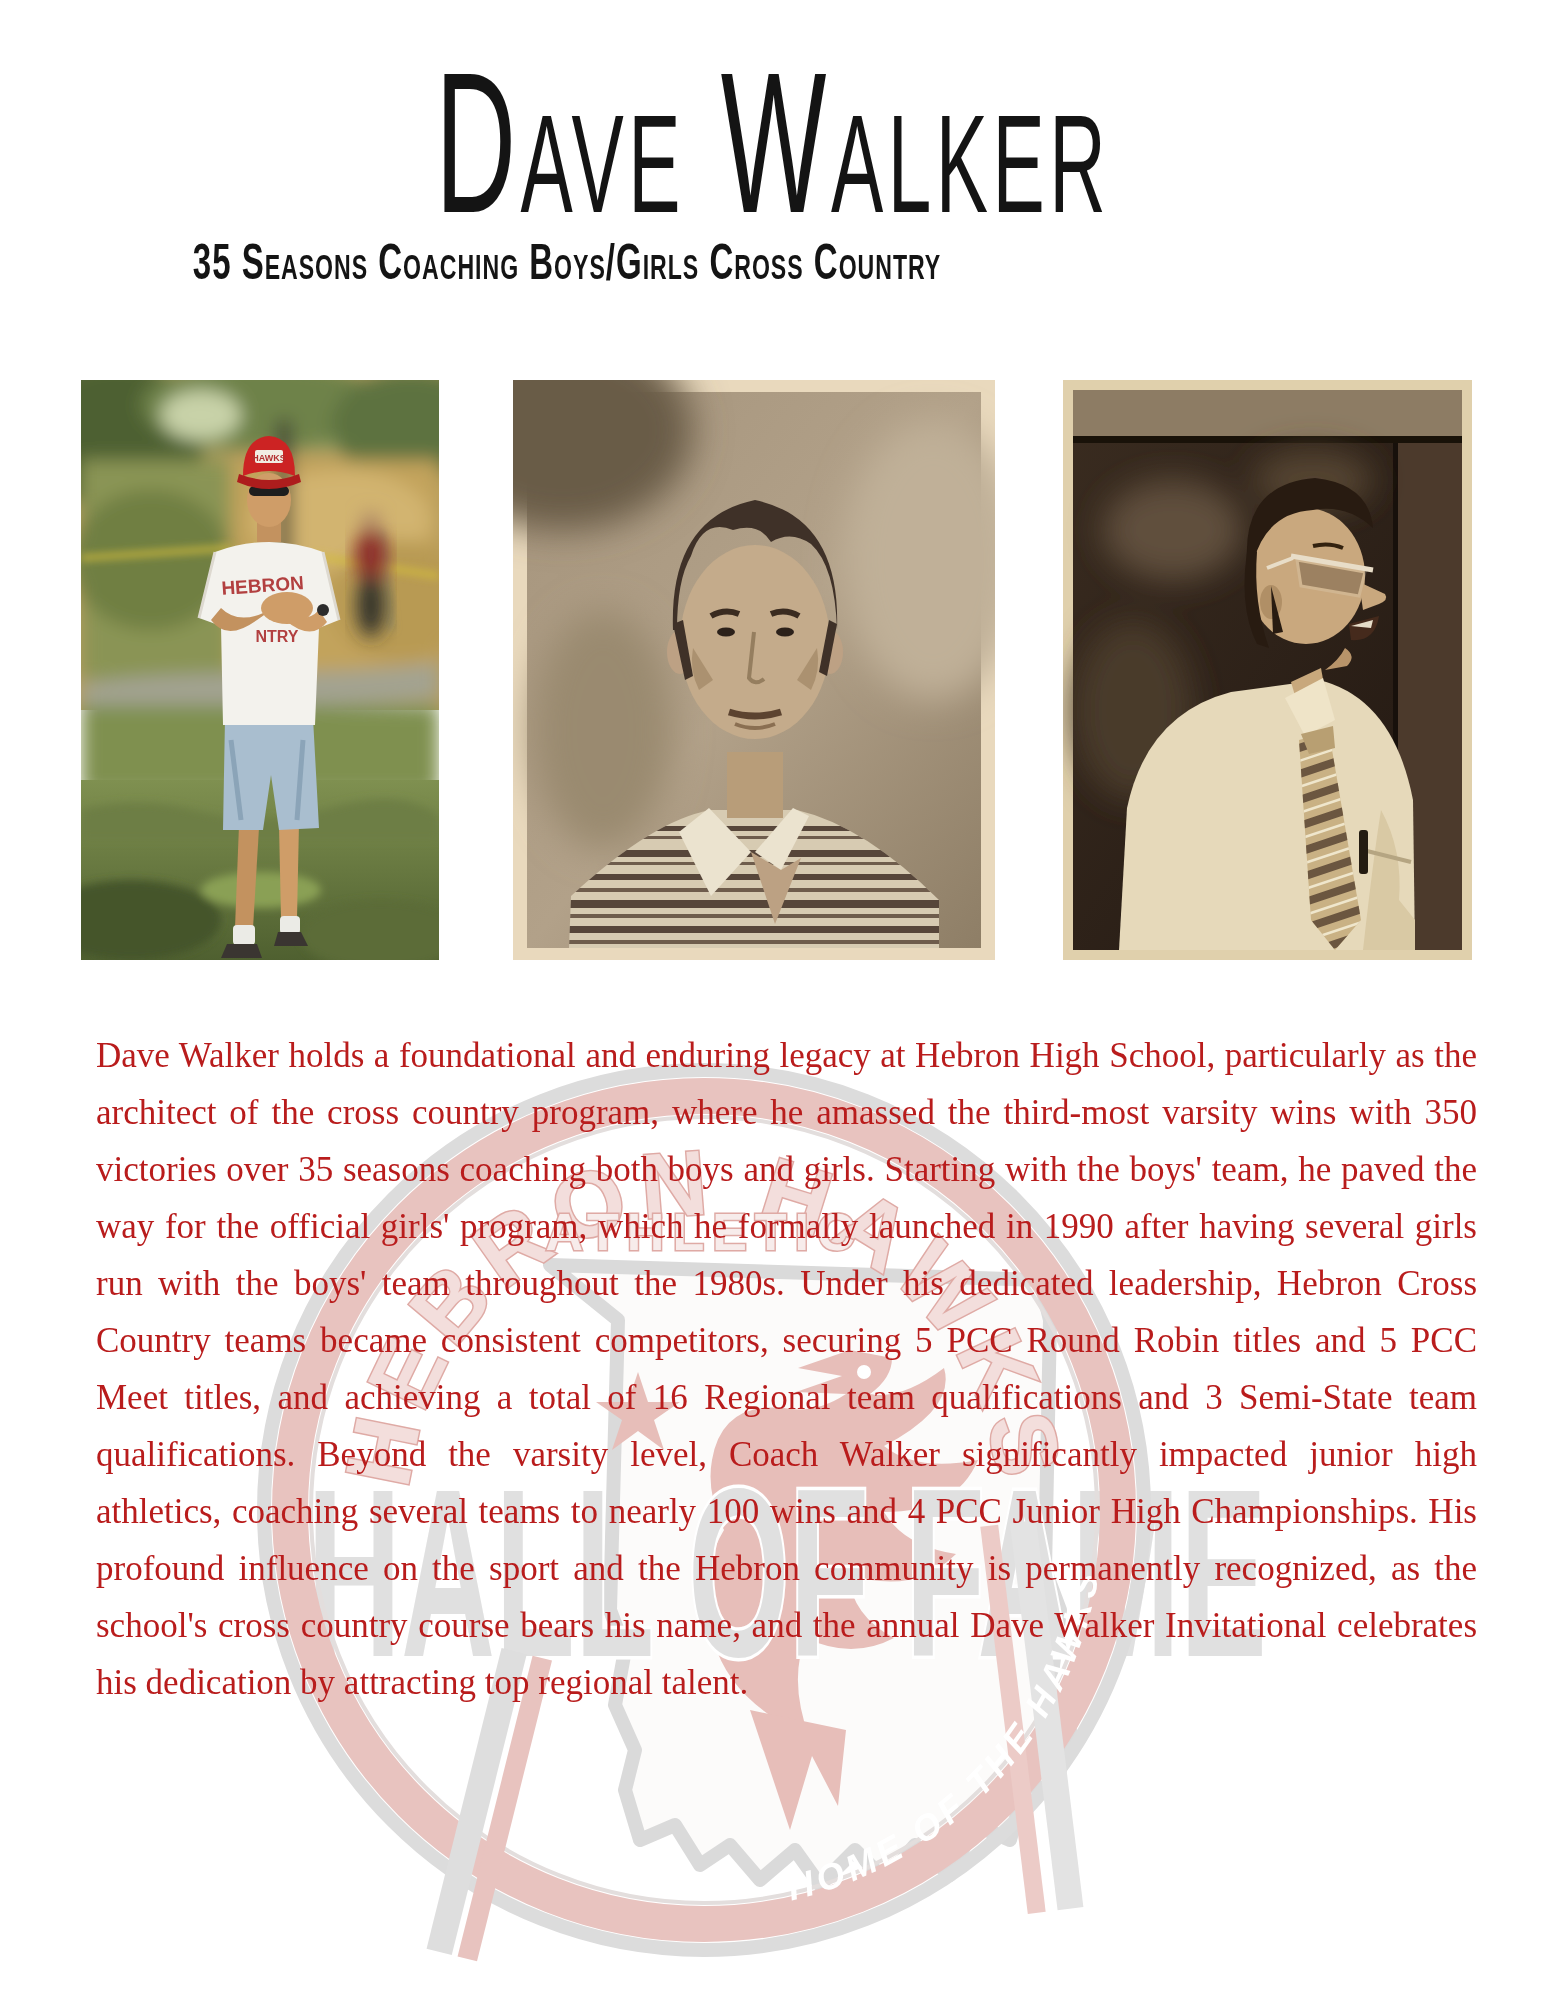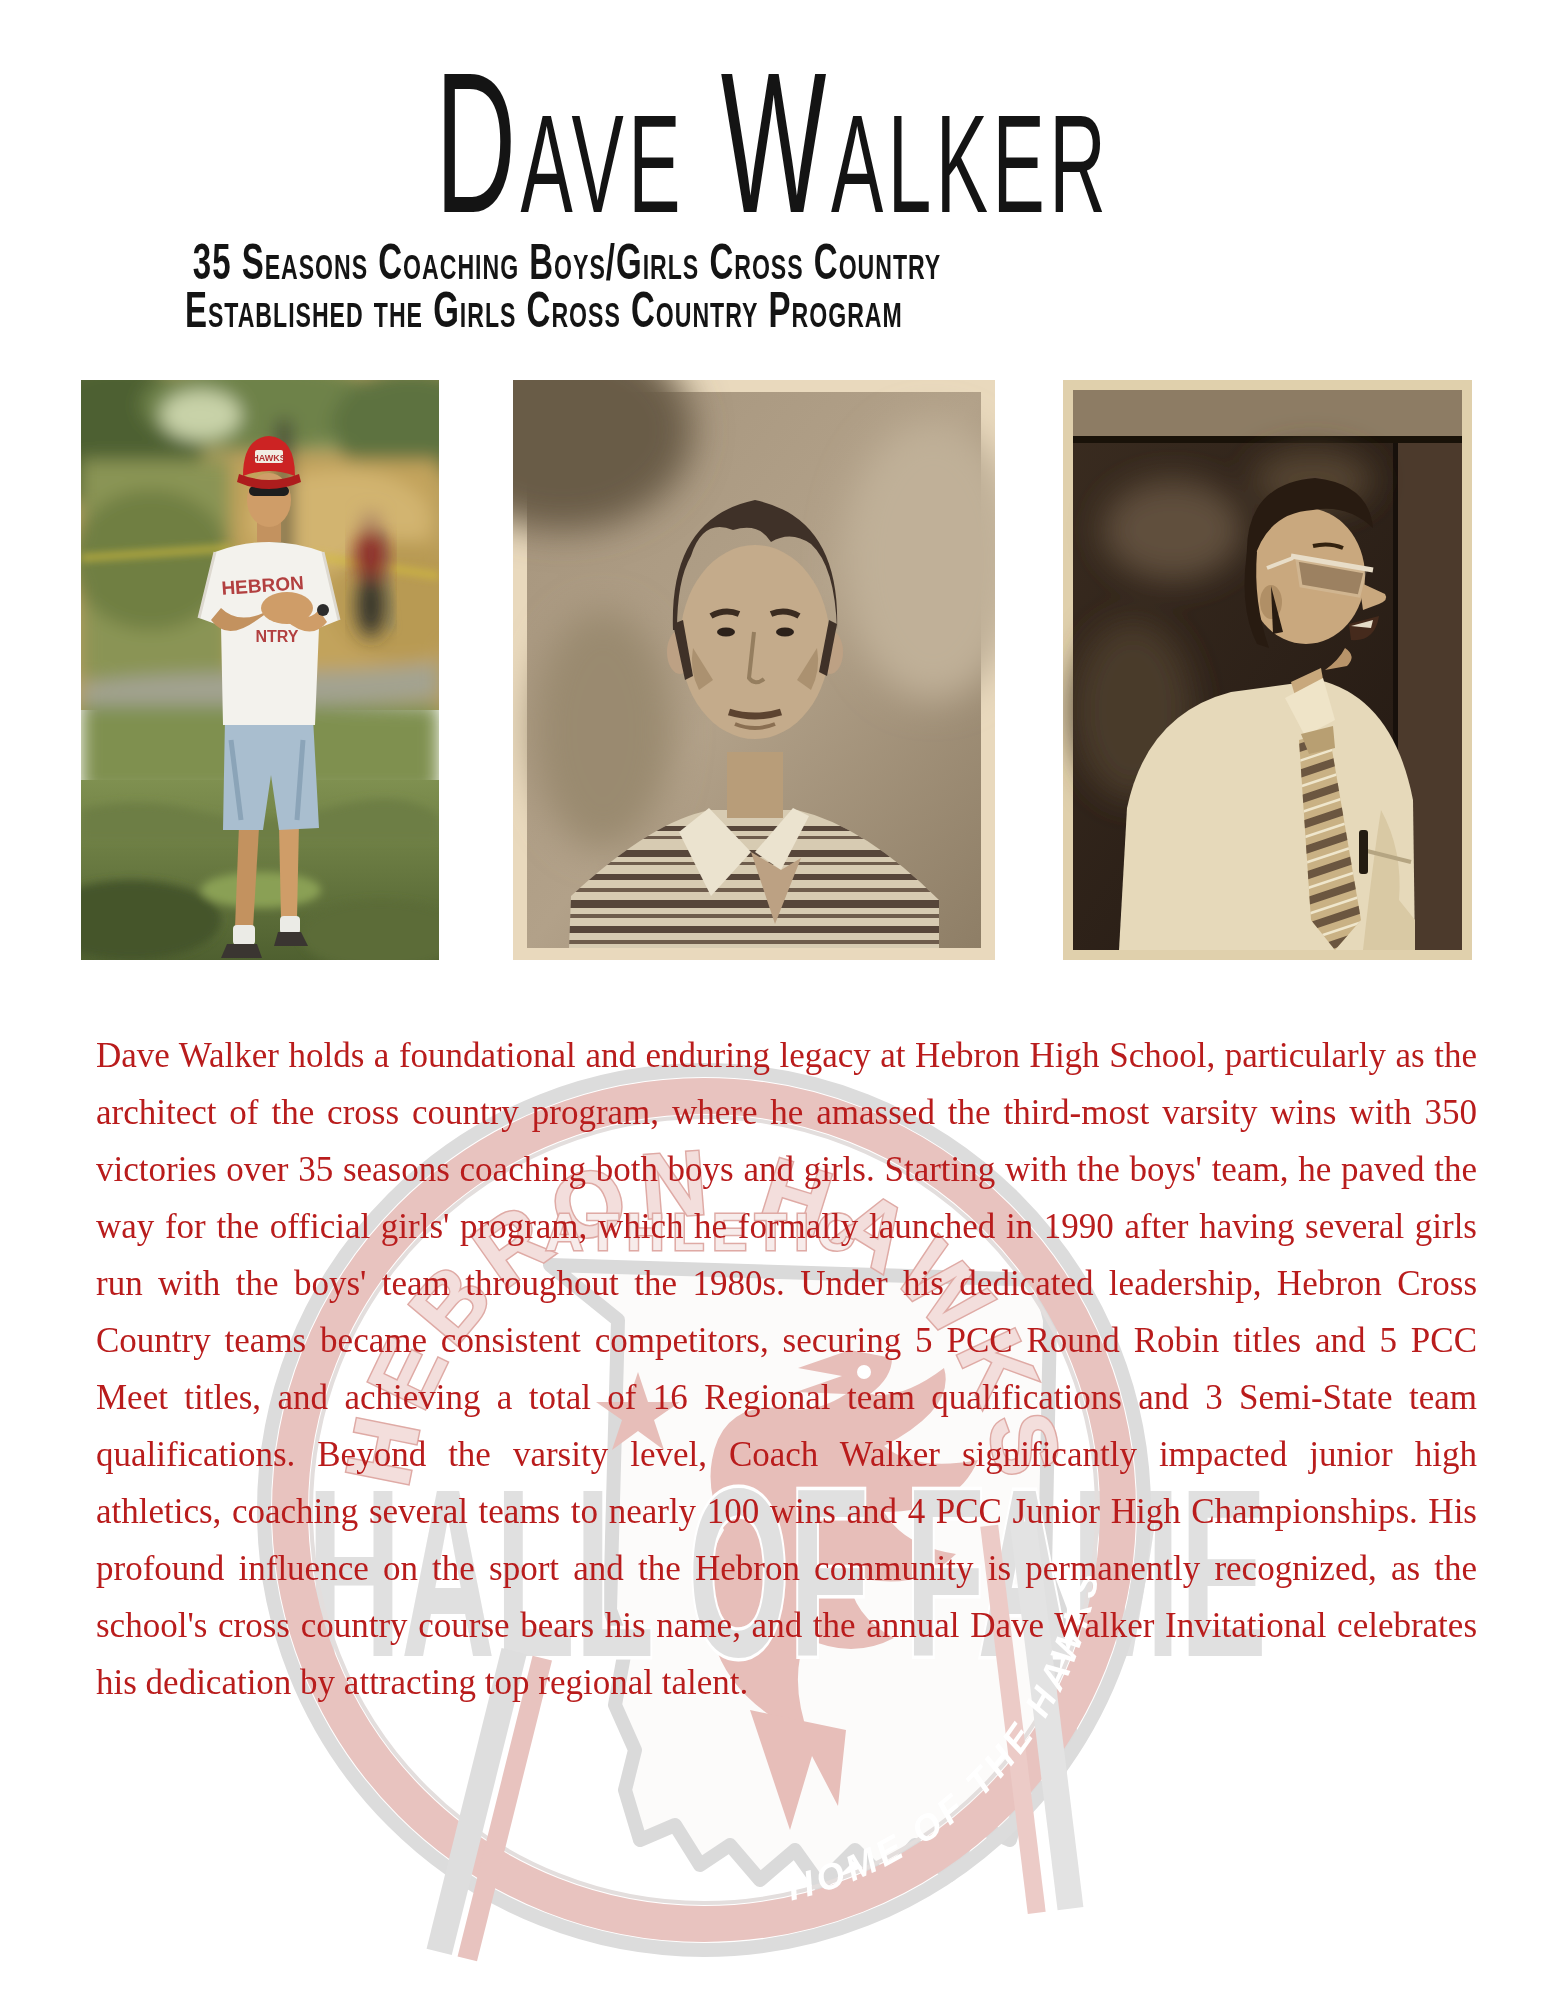--- a/index.html
+++ b/index.html
@@ -34,21 +34,20 @@
 </head>
 <body>
 
 <div class="page">
 
   <div class="hdr">
     <div class="title"><span class="squeeze">Dave Walker</span></div>
   </div>
   <div class="subs">
     <div class="sub"><span class="squeeze">35 Seasons Coaching Boys/Girls Cross Country</span></div>
-    <div class="sub"><span class="squeeze">Established the Girls Cross Country Program</span></div>
   </div>
 
   <figure class="photo" id="photo1">
     <svg viewBox="0 0 358 580" preserveAspectRatio="none">
       <defs>
         <filter id="b9" x="-30%" y="-30%" width="160%" height="160%">
             <feGaussianBlur stdDeviation="9"></feGaussianBlur>
           </filter>
         <filter id="b4" x="-30%" y="-30%" width="160%" height="160%">
             <feGaussianBlur stdDeviation="4"></feGaussianBlur>

